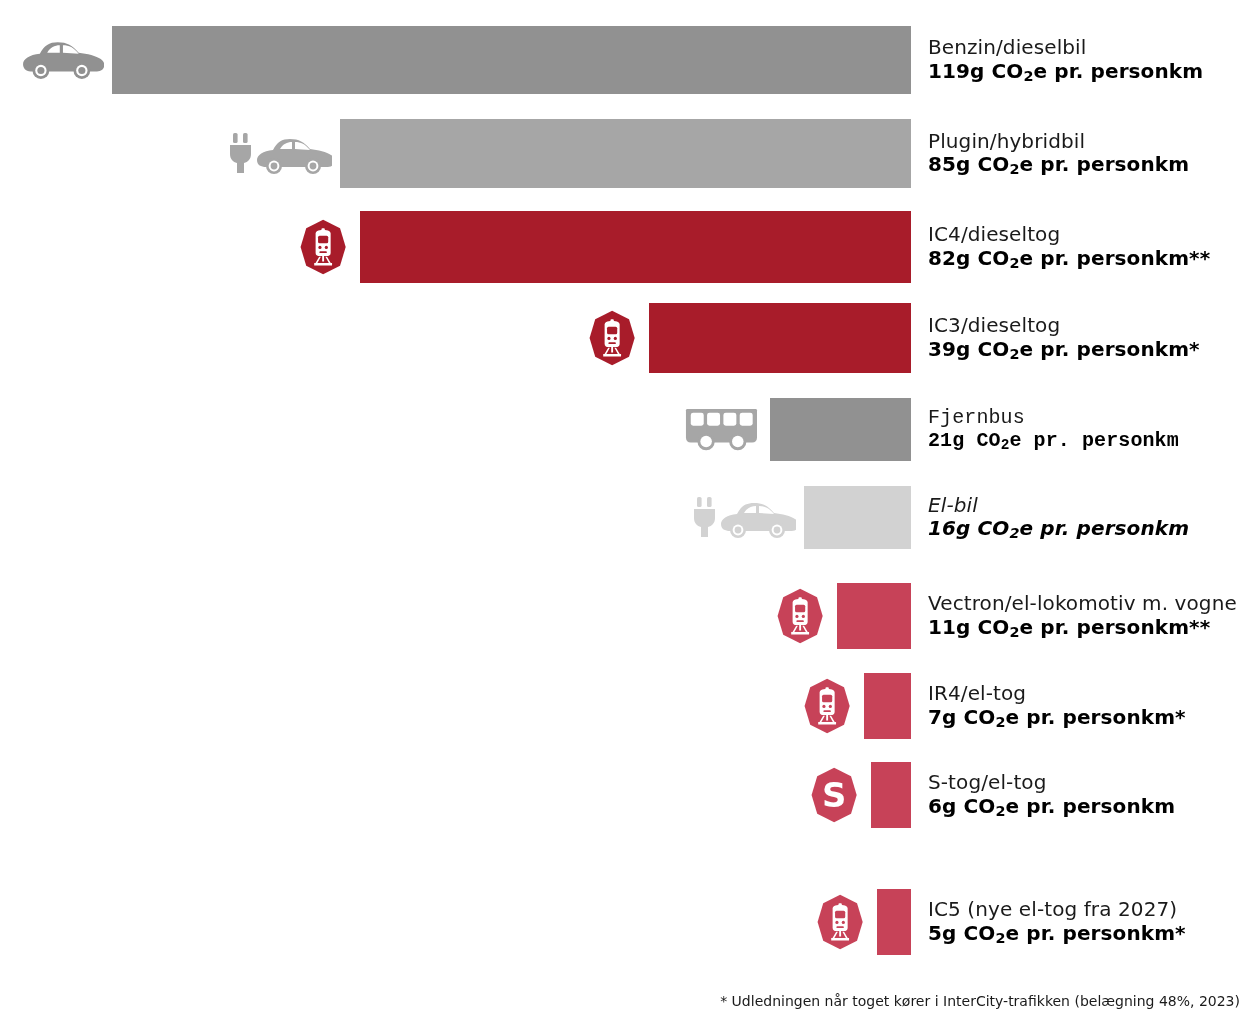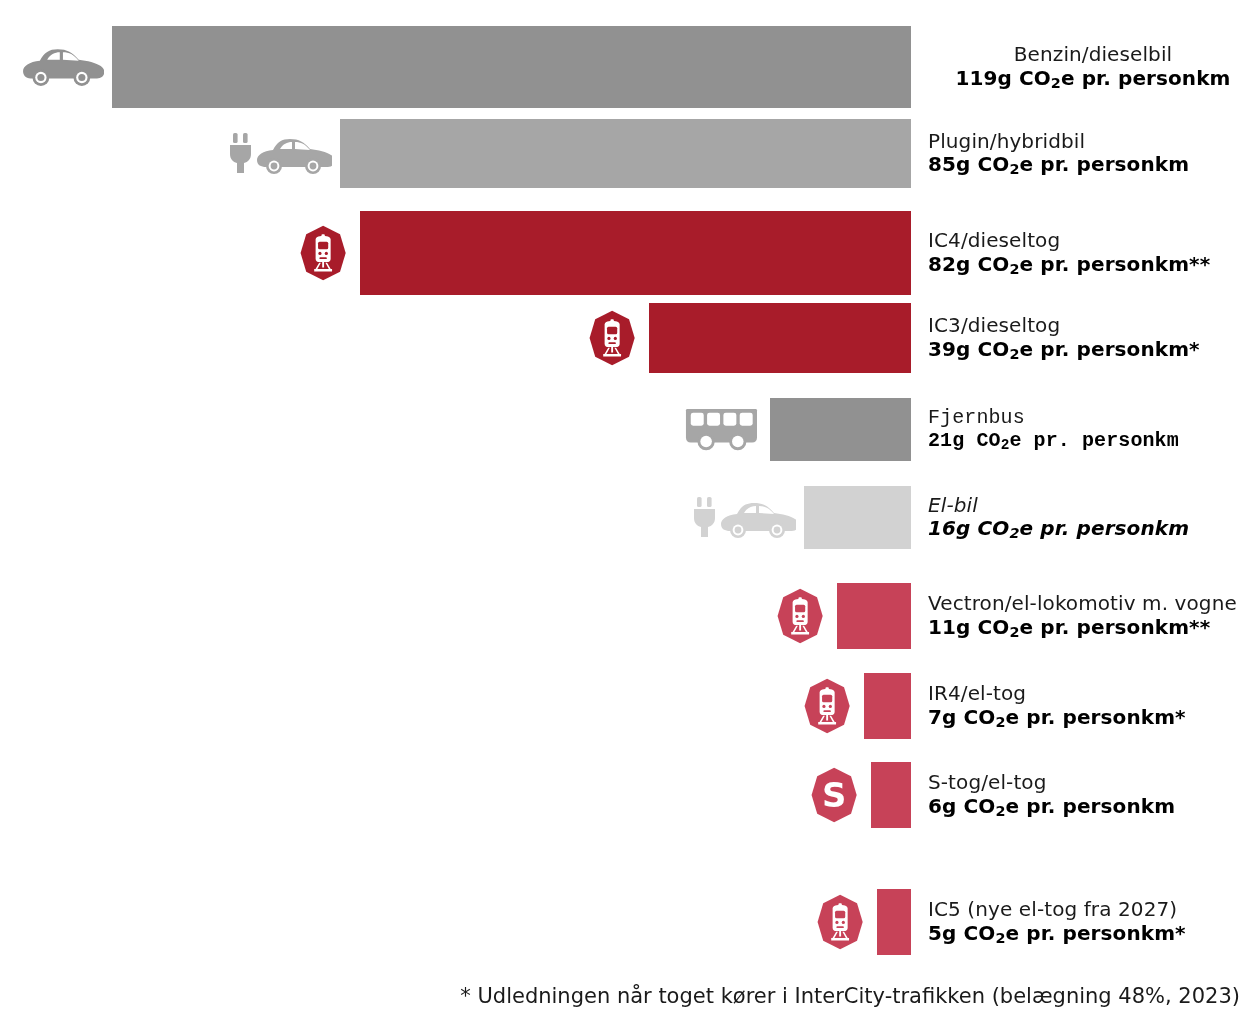--- a/index.html
+++ b/index.html
@@ -15,28 +15,28 @@
   .icon{position:absolute;top:50%;transform:translateY(-50%);}
   .icon svg{display:block;}
 
   .labels{position:absolute;left:928px;top:50%;transform:translateY(-50%);
           width:330px;line-height:1.18;}
   .lbl-name{font-size:20px;font-weight:400;color:#1a1a1a;white-space:nowrap;letter-spacing:0.1px;}
   .lbl-val{font-size:20px;font-weight:700;color:#000000;white-space:nowrap;letter-spacing:0.1px;}
   .lbl-val sub{font-size:0.72em;font-weight:700;vertical-align:-0.22em;}
 
   .footnotes{position:absolute;left:0;right:14px;bottom:8px;text-align:right;}
-  .fn{font-size:21px;color:#1a1a1a;line-height:1.45;white-space:nowrap;}
+  .fn{font-size:14px;color:#1a1a1a;line-height:1.45;white-space:nowrap;}
 </style>
 </head>
 <body>
 
 <div id="chart">
   <div id="rows-host">
-      <div class="row" style="top: 26px; height: 82px; text-align: center;">
+      <div class="row" style="top: 26px; height: 68px;">
         <div class="icon" style="left: 22px;">
           <svg width="81.9" height="42" viewBox="0 0 78 40">
             <path fill="#919191" d="M17 14c4-8 9-11 17-11 9 0 14 3 20 10 8 1 17 3 21 6 3 2 4 5 3 8-1 3-4 4-8 4H10c-5 0-9-2-9-7 0-5 6-9 16-10z"></path>
             <path fill="#fff" d="M24 13c3-5 7-7 12-7v7zM39 6c6 0 10 2 15 8l-15-1z"></path>
             <circle cx="18" cy="30" r="8" fill="#919191"></circle>
             <circle cx="18" cy="30" r="5.4" fill="#fff"></circle>
             <circle cx="18" cy="30" r="3.4" fill="#919191"></circle>
             <circle cx="57" cy="30" r="8" fill="#919191"></circle>
             <circle cx="57" cy="30" r="5.4" fill="#fff"></circle>
             <circle cx="57" cy="30" r="3.4" fill="#919191"></circle>
@@ -65,21 +65,21 @@
               <circle cx="57" cy="30" r="3.4" fill="#a6a6a6"></circle>
             </g>
           </svg>
         </div>
         <div class="bar" style="left: 340px; width: 571px; background: rgb(166, 166, 166);"></div>
         <div class="labels">
           <div class="lbl-name">Plugin/hybridbil</div>
           <div class="lbl-val"><span>85g CO</span><sub>2</sub><span>e pr. personkm</span></div>
         </div>
       </div>
-      <div class="row" style="top: 211px; height: 84px;">
+      <div class="row" style="top: 211px; height: 72px;">
         <div class="icon" style="left: 294px;">
           <svg width="58.279999999999994" height="58.279999999999994" viewBox="0 0 62 62">
             <path d="M31 2 L49 11 L55 31 L49 51 L31 60 L13 51 L7 31 L13 11 Z" fill="#a81c2a"></path>
             <rect x="29.2" y="11" width="3.6" height="3" rx="1.2" fill="#fff"></rect>
             <path fill="#fff" d="M23 17c0-2.6 2.2-4 8-4s8 1.4 8 4v20c0 2.4-1.6 3.6-4 3.6H27c-2.4 0-4-1.2-4-3.6z"></path>
             <rect x="25.6" y="19" width="10.8" height="8" rx="1.6" fill="#a81c2a"></rect>
             <circle cx="27.6" cy="31.5" r="1.7" fill="#a81c2a"></circle>
             <circle cx="34.4" cy="31.5" r="1.7" fill="#a81c2a"></circle>
             <rect x="27" y="35.5" width="8" height="2" rx="1" fill="#a81c2a"></rect>
             <path fill="#fff" d="M30 40.5h2v6h-2z"></path>

